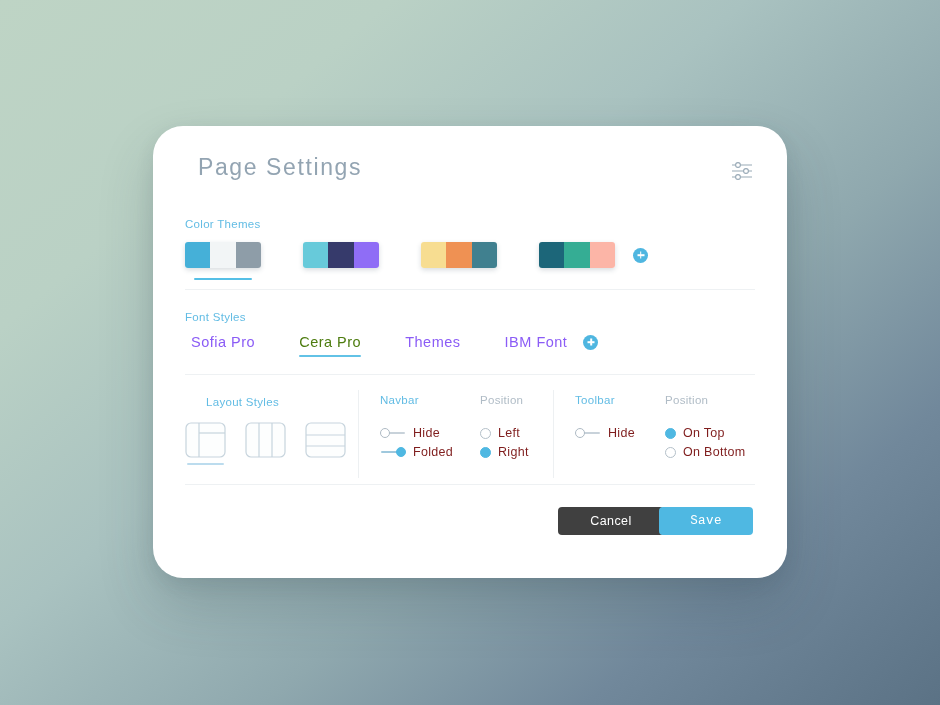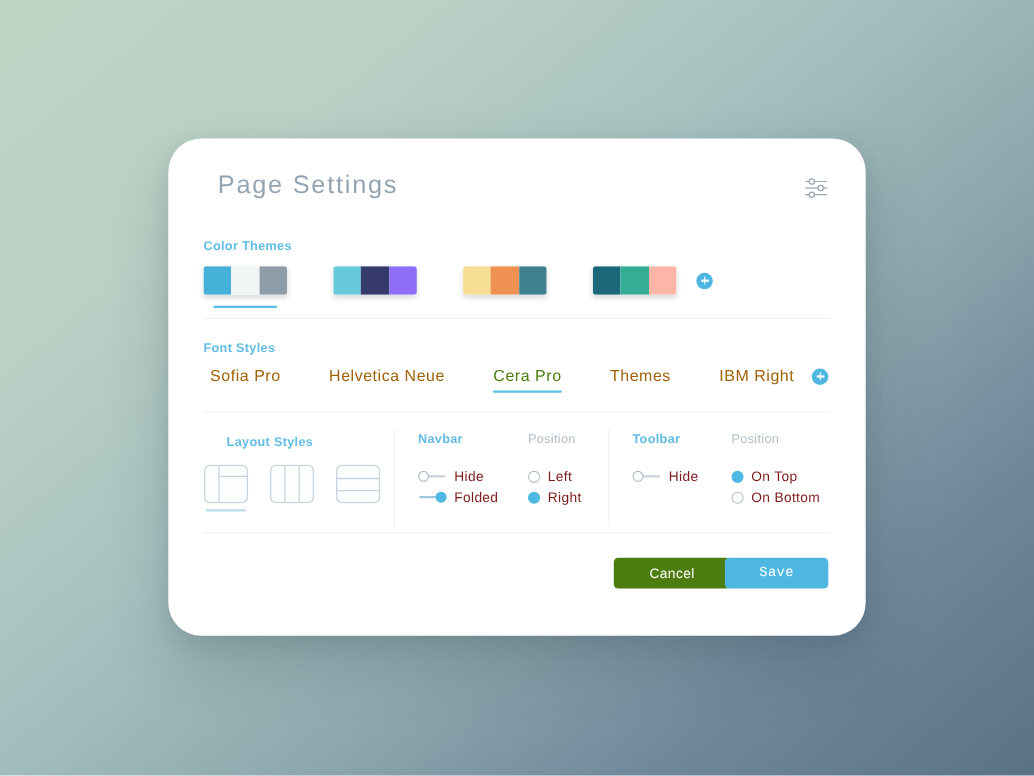--- a/index.html
+++ b/index.html
@@ -45,21 +45,21 @@
   .settings-icon {
     position: absolute;
     right: 32px; top: 32px;
     width: 26px; height: 26px;
     cursor: pointer;
   }
 
   
   .sec-label {
     font-size: 11.5px;
-    font-weight: bold;
+    font-weight: normal;
     color: #62bce4;
     letter-spacing: 0.3px;
   }
   .sec-label-muted {
     font-size: 11.5px;
     font-weight: normal;
     color: #b0bcc6;
     letter-spacing: 0.3px;
   }
 
@@ -120,21 +120,21 @@
   .fonts-label { position: absolute; left: 32px; top: 185px; }
   .fonts-row {
     position: absolute;
     left: 32px; top: 208px;
     display: flex;
     align-items: center;
   }
   .font-item {
     position: relative;
     font-size: 14.5px;
-    color: #a16207;
+    color: #8b5cf6;
     letter-spacing: 0.5px;
     margin-right: 32px;
     padding: 0 6px 7px 6px;
     cursor: pointer;
     white-space: nowrap;
   }
   .font-item.selected { color: #4d7c0f; }
   .font-item.selected::after {
     content: "";
     position: absolute;
@@ -235,21 +235,21 @@
     border: none;
     color: #fff;
     font-size: 12.5px;
     letter-spacing: 0.4px;
     font-family: "Liberation Sans", sans-serif;
     cursor: pointer;
   }
   .btn-cancel {
     left: 405px; top: 381px;
     width: 106px;
-    background: #4d7c0f;
+    background: #404040;
   }
   .btn-save {
     left: 506px; top: 381px;
     width: 94px;
     background: #4fb8e2;
     font-family: Liberation Mono, monospace;
   }
 </style>
 </head>
 <body>
@@ -308,24 +308,23 @@
       </div>
 
       <div class="plus-btn"></div>
     </div>
 
     <div class="hr" style="top:163px"></div>
 
     <div class="sec-label fonts-label">Font Styles</div>
     <div class="fonts-row">
       <div class="font-item">Sofia Pro</div>
-      <div class="font-item">Helvetica Neue</div>
       <div class="font-item selected">Cera Pro</div>
       <div class="font-item">Themes</div>
-      <div class="font-item" style="margin-right:10px">IBM Right</div>
+      <div class="font-item" style="margin-right:10px">IBM Font</div>
       <div class="plus-btn" style="margin-bottom:7px"></div>
     </div>
 
     <div class="hr" style="top:248px"></div>
 
     <div class="sec-label layout-label">Layout Styles</div>
     <div class="layout-icons">
 
       <div class="layout-item">
         <svg width="41" height="36" viewBox="0 0 41 36">

